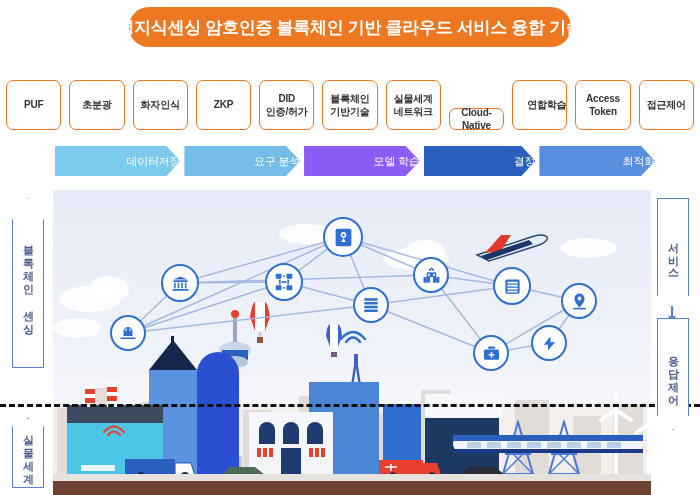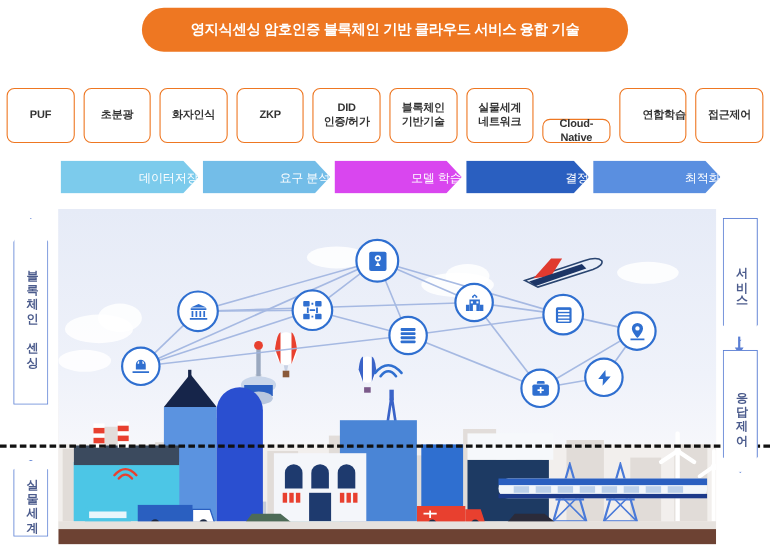--- a/index.html
+++ b/index.html
@@ -11,21 +11,21 @@
     overflow:hidden;
     position:relative;
   }
   #root{position:relative;width:700px;height:495px;}
 
   
   .title-pill{
     position:absolute;left:129px;top:7px;width:442px;height:40px;
     background:#ee7722;border-radius:20px;
     display:flex;align-items:center;justify-content:center;
-    color:#ffffff;font-size:13px;font-weight:bold;letter-spacing:-0.3px;
+    color:#ffffff;font-size:17px;font-weight:bold;letter-spacing:-0.3px;
     white-space:nowrap;
   }
 
   
   .tags-row{
     position:absolute;left:6px;top:80px;width:688px;height:50px;
     display:flex;gap:8px;
   }
   .tag-box{
     flex:1 1 0;
@@ -157,34 +157,38 @@
       <span>네트워크</span>
     </div>
     <div class="tag-box" style="border-color: rgb(238, 119, 34); margin-top: 28px;">
       <span>Cloud-</span>
       <span>Native</span>
     </div>
     <div class="tag-box" style="border-color: rgb(238, 119, 34); align-items: flex-end;">
       <span>연합학습</span>
       <span></span>
     </div>
+    <div class="tag-box" style="border-color: rgb(238, 119, 34);">
+      <span>Access</span>
+      <span>Token</span>
+    </div>
     <div class="tag-box" style="border-color: rgb(238, 119, 34); justify-content: center;">
       <span>접근제어</span>
       <span></span>
     </div>
   </div>
 
   <div class="flow">
     <div class="chev" id="chev0" style="background: rgb(124, 203, 236); width: 128px;">
       <span>데이터저장</span>
     </div>
     <div class="chev" id="chev1" style="background: rgb(115, 189, 232); width: 118px;">
       <span>요구 분석</span>
     </div>
-    <div class="chev" id="chev2" style="background: #d946ef; width: 118px;">
+    <div class="chev" id="chev2" style="background: #8b5cf6; width: 118px;">
       <span>모델 학습</span>
     </div>
     <div class="chev" id="chev4" style="background: rgb(42, 95, 192); width: 114px;">
       <span>결정</span>
     </div>
     <div class="chev" id="chev3" style="background: rgb(90, 143, 224); width: 118px;">
       <span>최적화</span>
     </div>
   </div>
 

